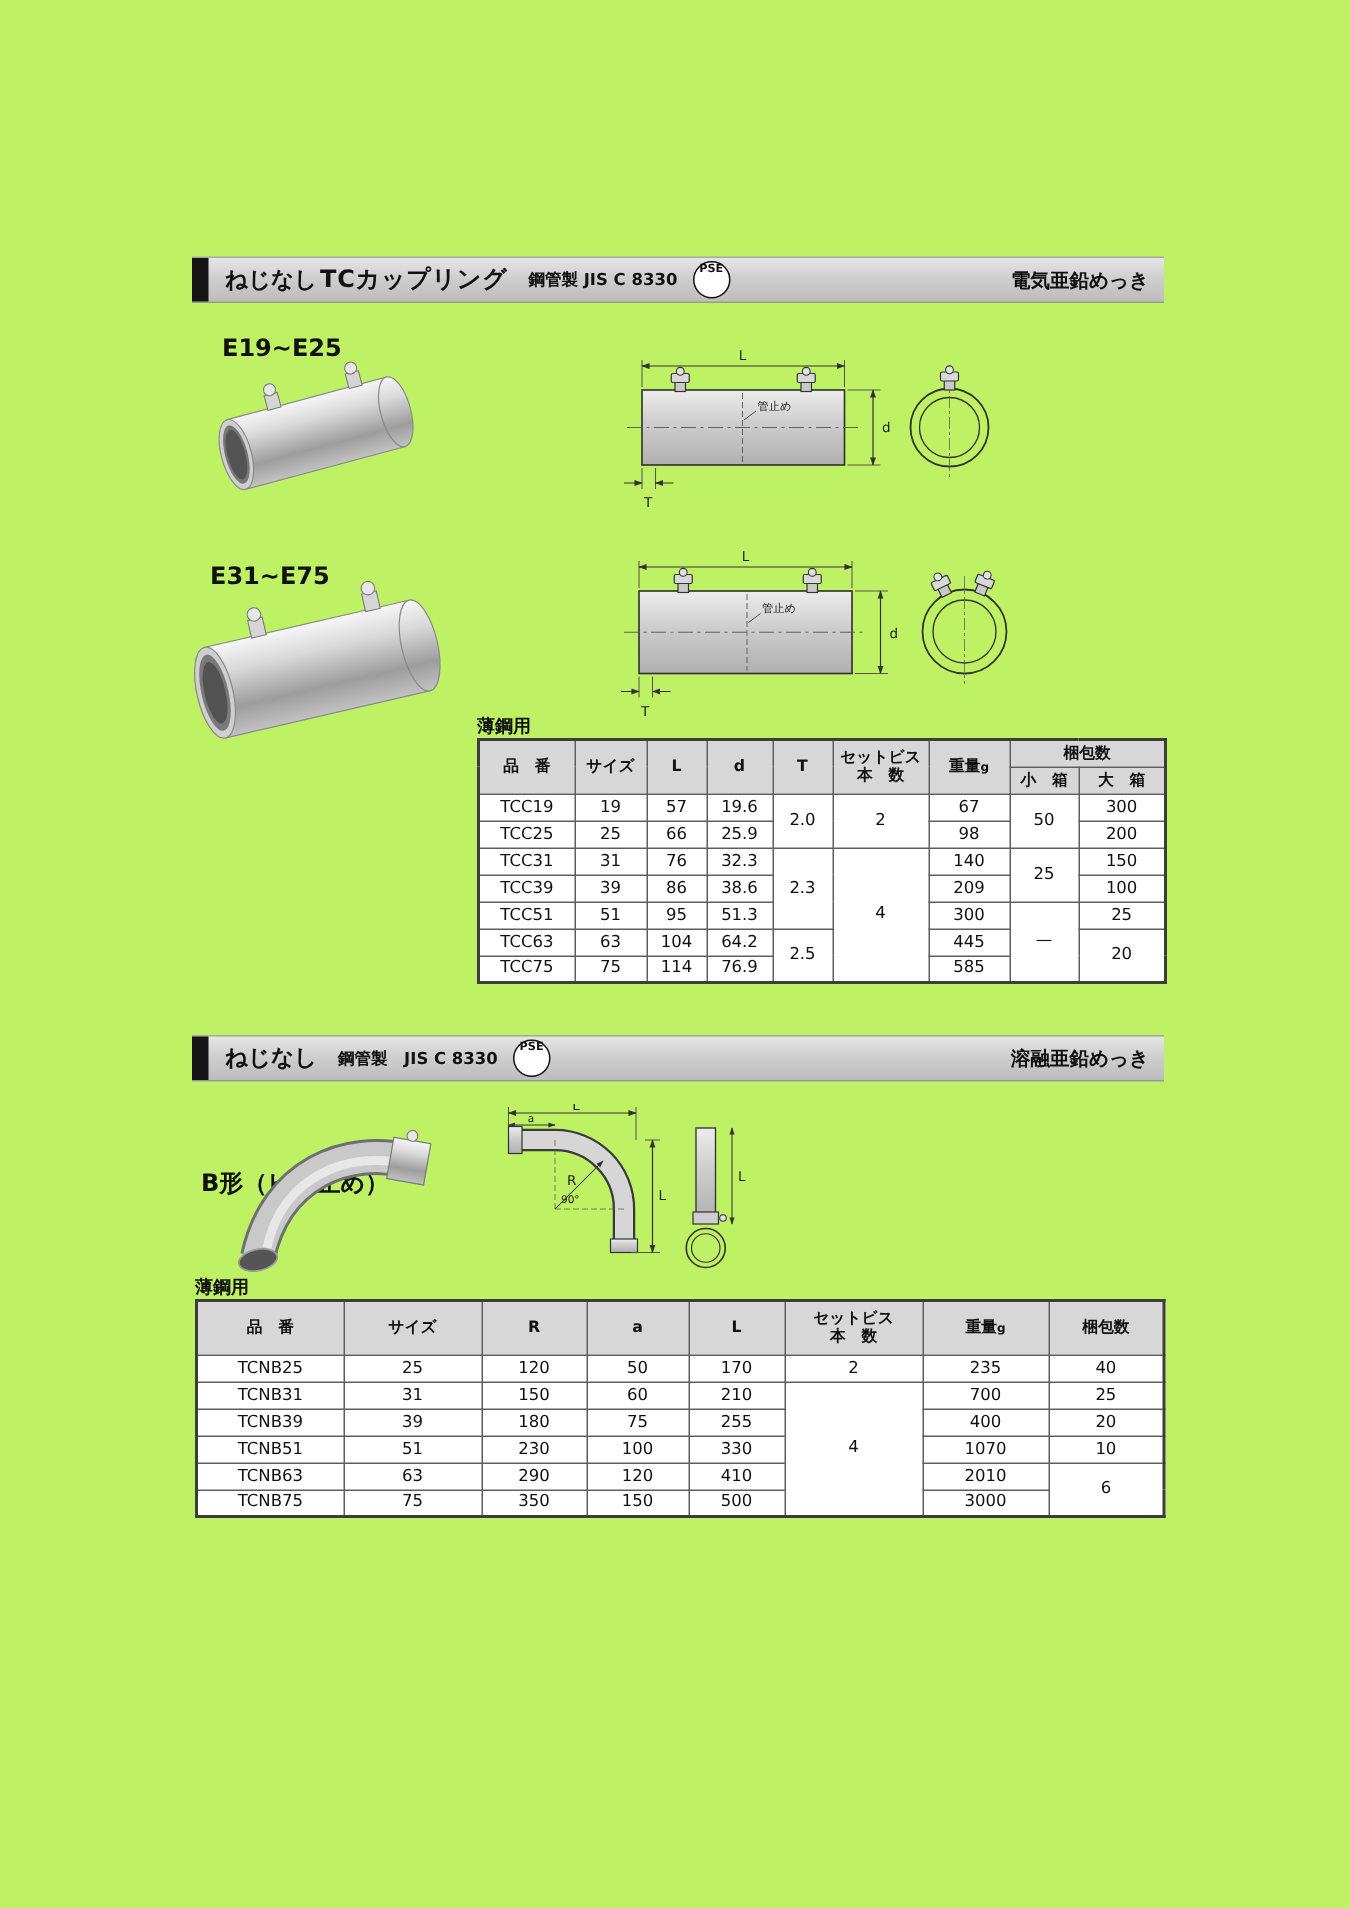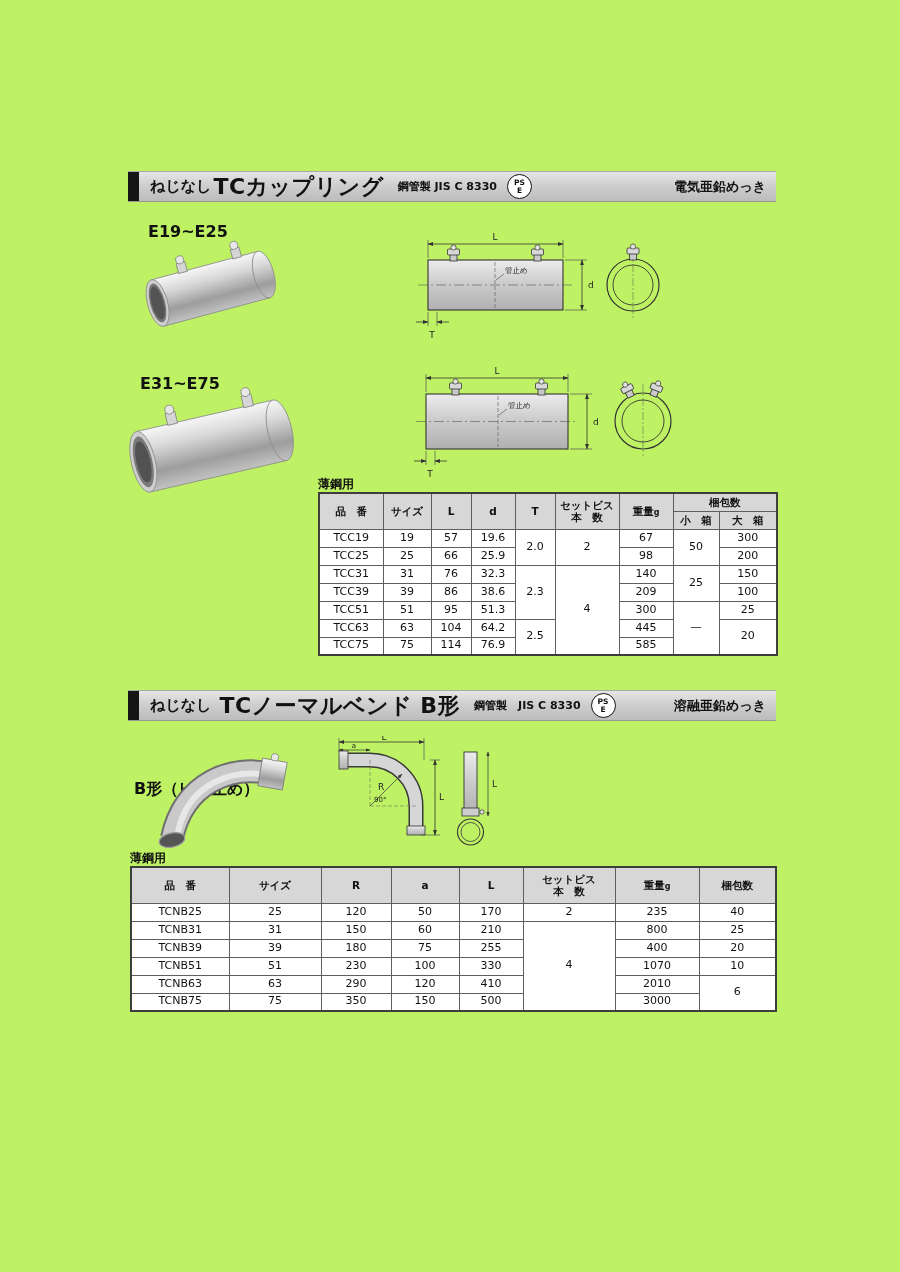--- a/index.html
+++ b/index.html
@@ -7,24 +7,24 @@
   body { font-family:"DejaVu Sans", sans-serif; color:#111; }
   .page { position:relative; width:900px; height:1272px; margin:0 auto; background:#bef264; overflow:hidden; }
 
   
   .bar { position:absolute; left:128px; width:648px; height:31px;
          background:linear-gradient(180deg,#e6e6e6 0%,#cfcfcf 45%,#bcbcbc 100%);
          border-top:1px solid #a8a8a8; border-bottom:1px solid #979797;
          display:flex; align-items:center; }
   .bar .accent { position:absolute; left:0; top:0; width:11px; height:100%; background:#151515; }
   .bar .prefix { margin-left:22px; font-size:15px; font-weight:bold; }
-  .bar .title  { font-size:22px; font-weight:bold; letter-spacing:.5px; }
+  .bar .title  { font-size:16px; font-weight:bold; letter-spacing:.5px; }
   .bar .mat    { margin-left:14px; font-size:11px; font-weight:bold; }
   .pse { margin-left:10px; width:25px; height:25px; border:1.6px solid #111; border-radius:50%;
-         background:#fff; display:flex; flex-direction:column; align-items:center; justify-content:center; line-height:1; }
+         background:#fff; display:flex; justify-content:center; line-height:1; }
   .pse span { font-size:7.5px; font-weight:bold; }
   .bar .plating { margin-left:auto; margin-right:10px; font-size:13px; font-weight:bold; }
 
   .photo-label { position:absolute; font-size:16px; font-weight:bold; }
   .note { position:absolute; font-size:12px; font-weight:bold; }
   svg.abs { position:absolute; }
 
   
   table.spec { position:absolute; border-collapse:collapse; table-layout:fixed; background:#fff;
                font-size:11px; color:#111; border:2px solid #3d3d3d; }
@@ -298,21 +298,20 @@
         <td>114</td>
         <td>76.9</td>
         <td>585</td>
       </tr>
     </tbody>
   </table>
 
   <div class="bar" style="top:690px">
     <div class="accent"></div>
     <span class="prefix">ねじなし</span>
-    <span class="title" style="margin-left:8px">TCノーマルベンド B形</span>
     <span class="mat">鋼管製　JIS C 8330</span>
     <span class="pse">
       <span>PS</span>
       <span>E</span>
     </span>
     <span class="plating">溶融亜鉛めっき</span>
   </div>
 
   <div class="photo-label" style="left:134px;top:779px">B形（ビス止め）</div>
 
@@ -396,21 +395,21 @@
         <td>235</td>
         <td>40</td>
       </tr>
       <tr>
         <td>TCNB31</td>
         <td>31</td>
         <td>150</td>
         <td>60</td>
         <td>210</td>
         <td rowspan="5">4</td>
-        <td>800</td>
+        <td>700</td>
         <td>25</td>
       </tr>
       <tr>
         <td>TCNB39</td>
         <td>39</td>
         <td>180</td>
         <td>75</td>
         <td>255</td>
         <td>400</td>
         <td>20</td>

